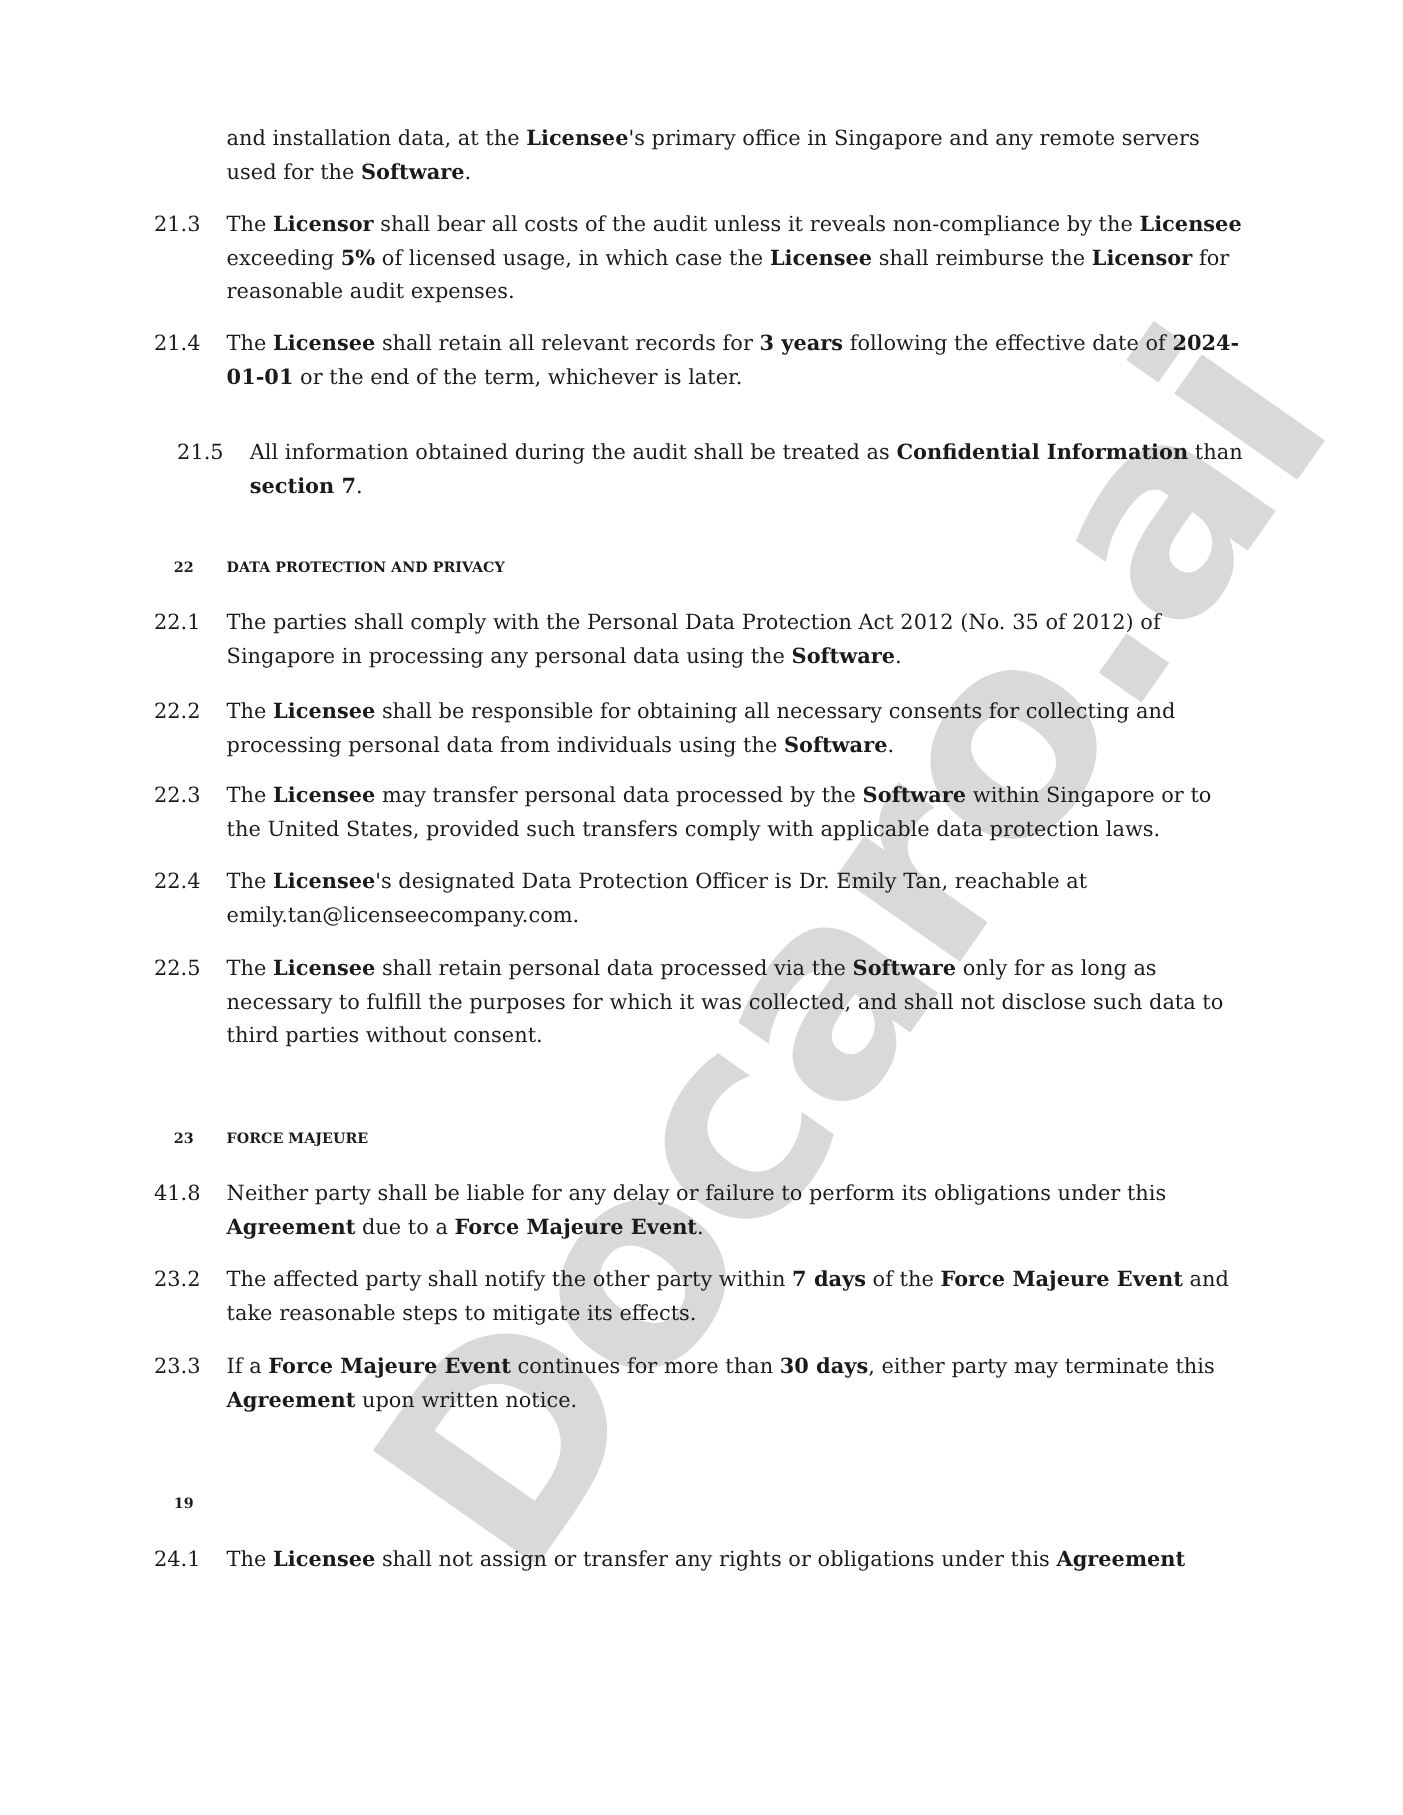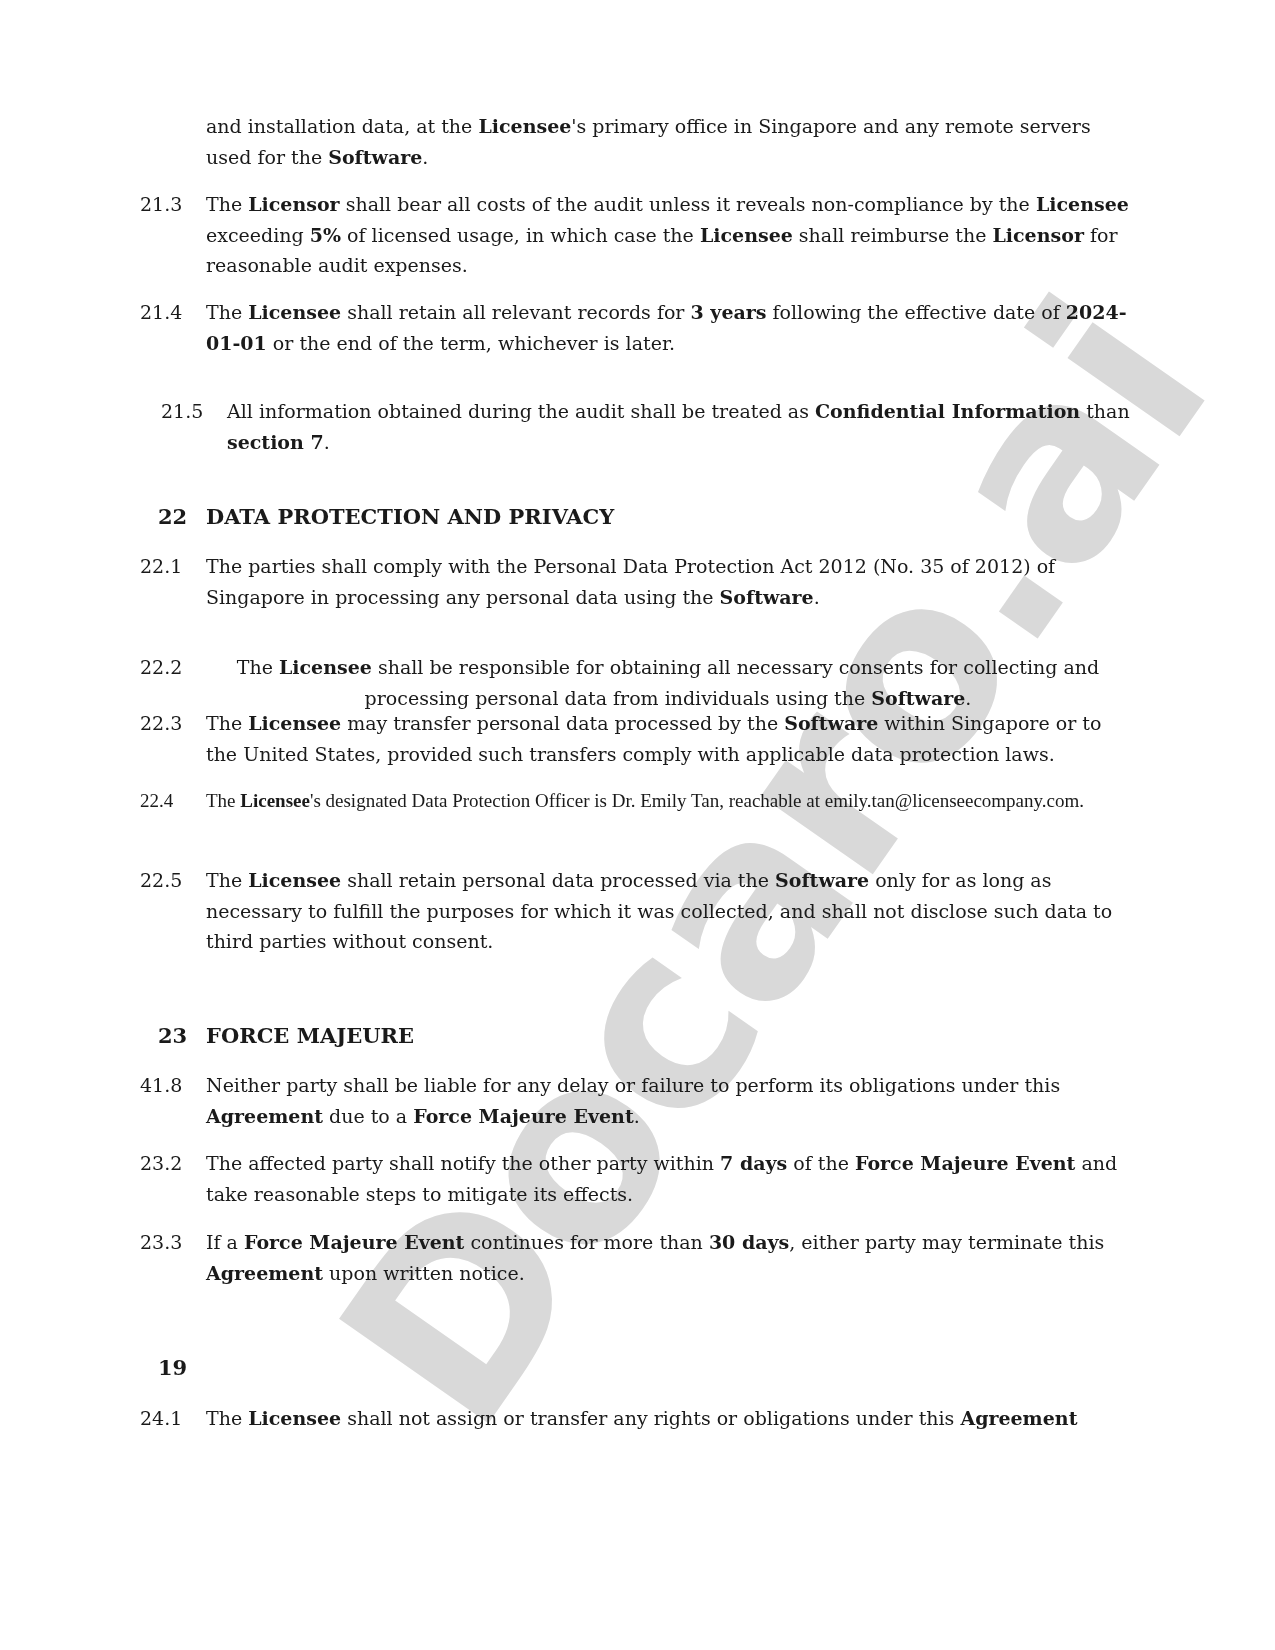--- a/index.html
+++ b/index.html
@@ -21,21 +21,21 @@
   }
   .content { position: absolute; left: 0; top: 0; width: 1275px; z-index: 1; }
   .clause {
     position: absolute; left: 140px; width: 990px;
     font-size: 19px; line-height: 30.5px;
   }
   .clause .num { position: absolute; left: 0; top: 0; }
   .clause .text { margin-left: 66px; display: block; }
   .heading {
     position: absolute; left: 150px; width: 900px;
-    font-size: 21px; font-weight: bold; line-height: 30px;
+    font-size: 13px; font-weight: bold; line-height: 30px;
   }
   .heading .num { position: absolute; left: 8px; }
   .heading .title { margin-left: 56px; }
   b { font-weight: bold; }
 </style>
 </head>
 <body>
 
 <div class="watermark">
   <span>Docaro.ai</span>
@@ -65,31 +65,31 @@
   <div class="heading" style="top:502px;">
     <span class="num">22</span>
     <span class="title">DATA PROTECTION AND PRIVACY</span>
   </div>
 
   <div class="clause" style="top:551px;">
     <span class="num">22.1</span>
     <span class="text"><span>The parties shall comply with the Personal Data Protection Act 2012 (No. 35 of 2012) of Singapore in processing any personal data using the </span><b>Software</b><span>.</span></span>
   </div>
 
-  <div class="clause" style="top:652px;text-align:center;">
+  <div class="clause" style="top:632px;">
     <span class="num">22.2</span>
     <span class="text"><span>The </span><b>Licensee</b><span> shall be responsible for obtaining all necessary consents for collecting and processing personal data from individuals using the </span><b>Software</b><span>.</span></span>
   </div>
 
   <div class="clause" style="top:708px;">
     <span class="num">22.3</span>
     <span class="text"><span>The </span><b>Licensee</b><span> may transfer personal data processed by the </span><b>Software</b><span> within Singapore or to the United States, provided such transfers comply with applicable data protection laws.</span></span>
   </div>
 
-  <div class="clause" style="top:786px;font-family:Liberation Serif, serif;">
+  <div class="clause" style="top:786px;">
     <span class="num">22.4</span>
     <span class="text"><span>The </span><b>Licensee</b><span>'s designated Data Protection Officer is Dr. Emily Tan, reachable at emily.tan@licenseecompany.com.</span></span>
   </div>
 
   <div class="clause" style="top:865px;">
     <span class="num">22.5</span>
     <span class="text"><span>The </span><b>Licensee</b><span> shall retain personal data processed via the </span><b>Software</b><span> only for as long as necessary to fulfill the purposes for which it was collected, and shall not disclose such data to third parties without consent.</span></span>
   </div>
 
   <div class="heading" style="top:1021px;">

